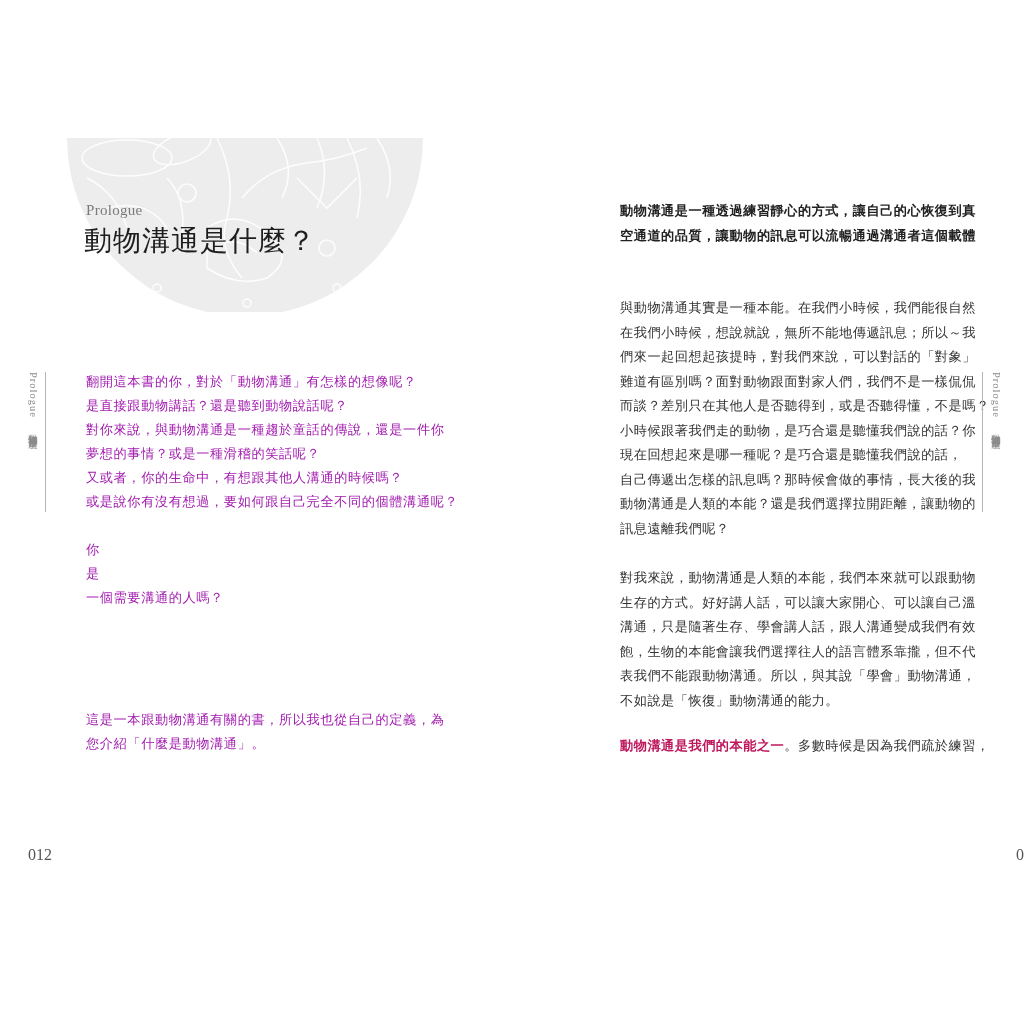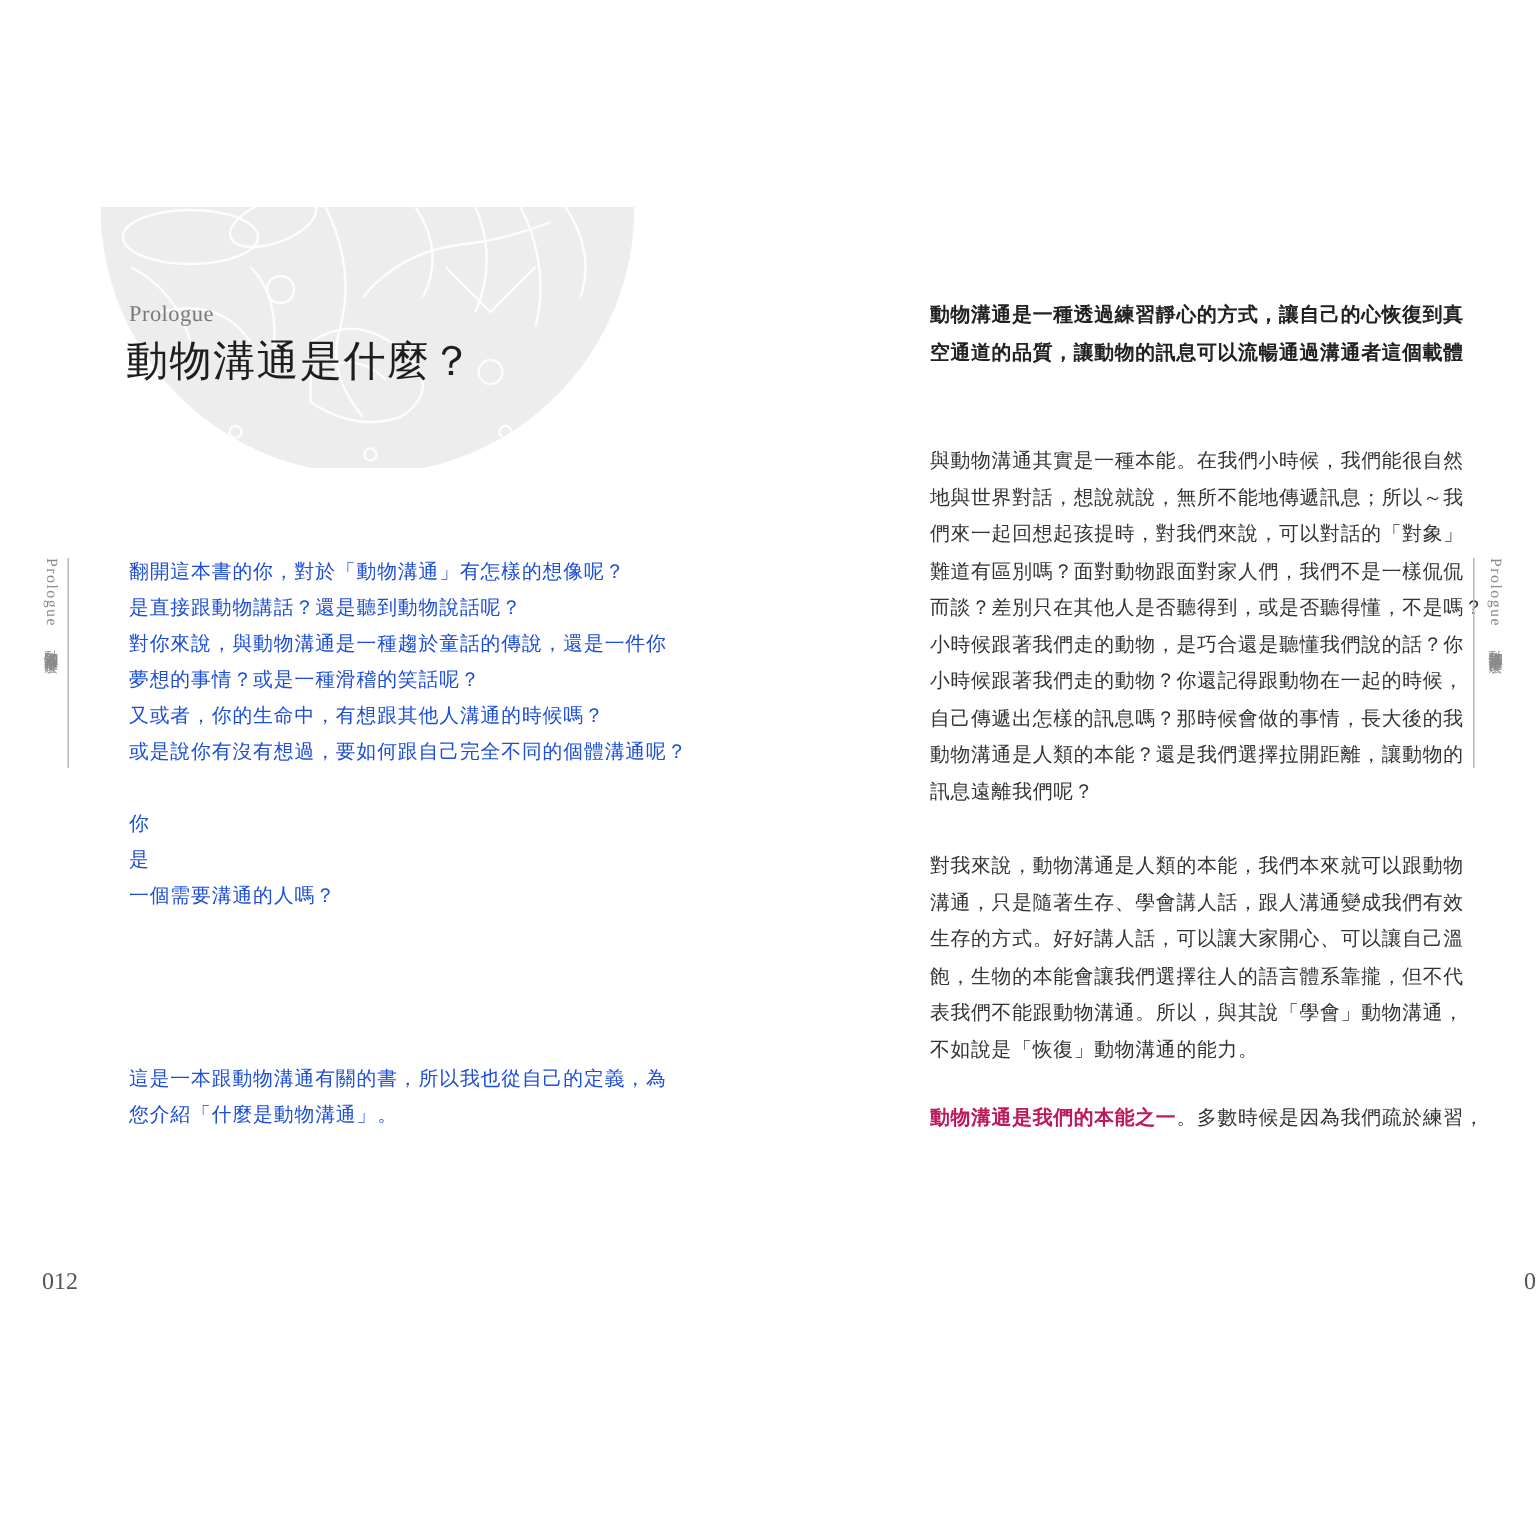--- a/index.html
+++ b/index.html
@@ -87,21 +87,21 @@
   .running-head .rh-rule {
     width: 1px;
     background: #b5b5b5;
     margin-left: 6px;
   }
 
   .body-text {
     position: absolute;
     font-size: 13.2px;
     line-height: 24px;
-    color: #1d4ed8;
+    color: #a21caf;
     letter-spacing: 0.6px;
   }
   .body-text p {
     margin: 0;
     white-space: nowrap;
   }
   .intro-block { left: 86px; top: 370px; }
   .you-block { left: 86px; top: 538px; }
   .section-heading {
     position: absolute;
@@ -221,35 +221,35 @@
 
   <div class="page page-right" style="left:0;width:1024px;">
 
     <div class="right-text r-p1">
       <p>動物溝通是一種透過練習靜心的方式，讓自己的心恢復到真</p>
       <p>空通道的品質，讓動物的訊息可以流暢通過溝通者這個載體</p>
     </div>
 
     <div class="right-text r-p2">
       <p>與動物溝通其實是一種本能。在我們小時候，我們能很自然</p>
-      <p>地與世界對話，想說就說，無所不能地傳遞訊息；所以～我</p>
+      <p>在我們小時候，想說就說，無所不能地傳遞訊息；所以～我</p>
       <p>們來一起回想起孩提時，對我們來說，可以對話的「對象」</p>
       <p>難道有區別嗎？面對動物跟面對家人們，我們不是一樣侃侃</p>
       <p>而談？差別只在其他人是否聽得到，或是否聽得懂，不是嗎？</p>
       <p>小時候跟著我們走的動物，是巧合還是聽懂我們說的話？你</p>
-      <p>小時候跟著我們走的動物？你還記得跟動物在一起的時候，</p>
+      <p>現在回想起來是哪一種呢？是巧合還是聽懂我們說的話，</p>
       <p>自己傳遞出怎樣的訊息嗎？那時候會做的事情，長大後的我</p>
       <p>動物溝通是人類的本能？還是我們選擇拉開距離，讓動物的</p>
       <p>訊息遠離我們呢？</p>
     </div>
 
     <div class="right-text r-p3">
       <p>對我來說，動物溝通是人類的本能，我們本來就可以跟動物</p>
+      <p>生存的方式。好好講人話，可以讓大家開心、可以讓自己溫</p>
       <p>溝通，只是隨著生存、學會講人話，跟人溝通變成我們有效</p>
-      <p>生存的方式。好好講人話，可以讓大家開心、可以讓自己溫</p>
       <p>飽，生物的本能會讓我們選擇往人的語言體系靠攏，但不代</p>
       <p>表我們不能跟動物溝通。所以，與其說「學會」動物溝通，</p>
       <p>不如說是「恢復」動物溝通的能力。</p>
     </div>
 
     <div class="right-text r-p4">
       <p><span class="bold">動物溝通是我們的本能之一</span><span>。多數時候是因為我們疏於練習，</span></p>
     </div>
 
     <div class="running-head right">

